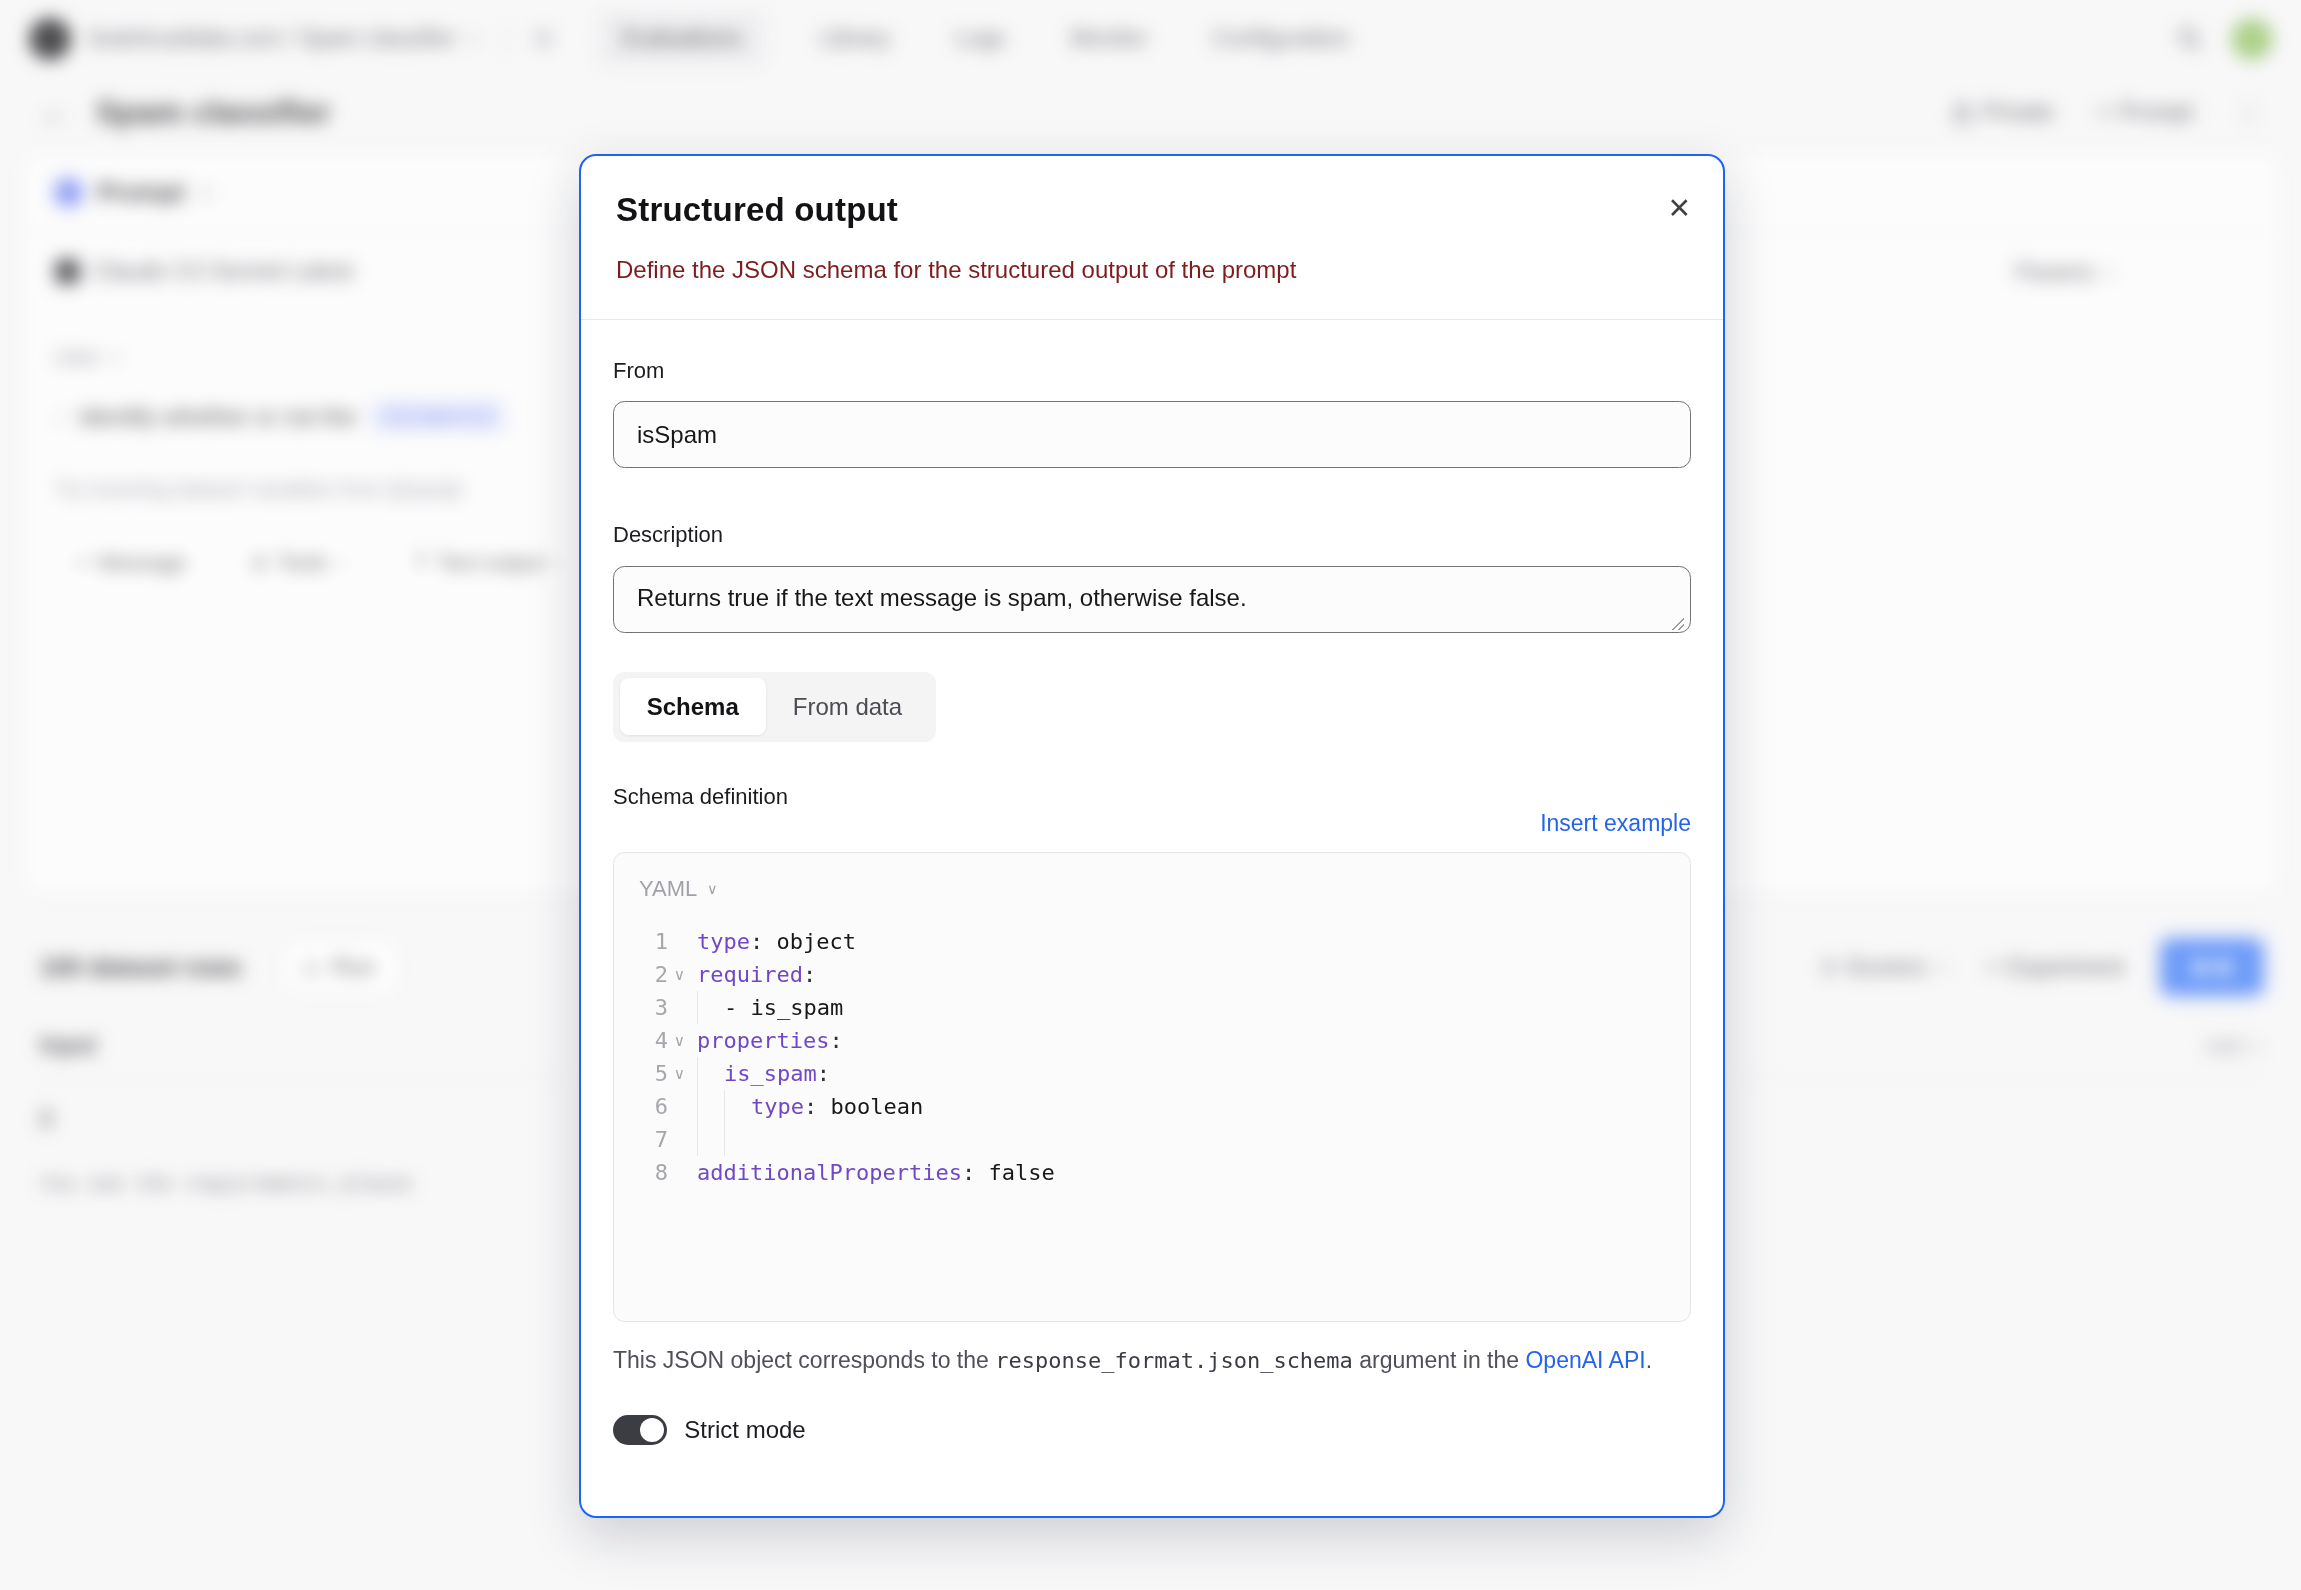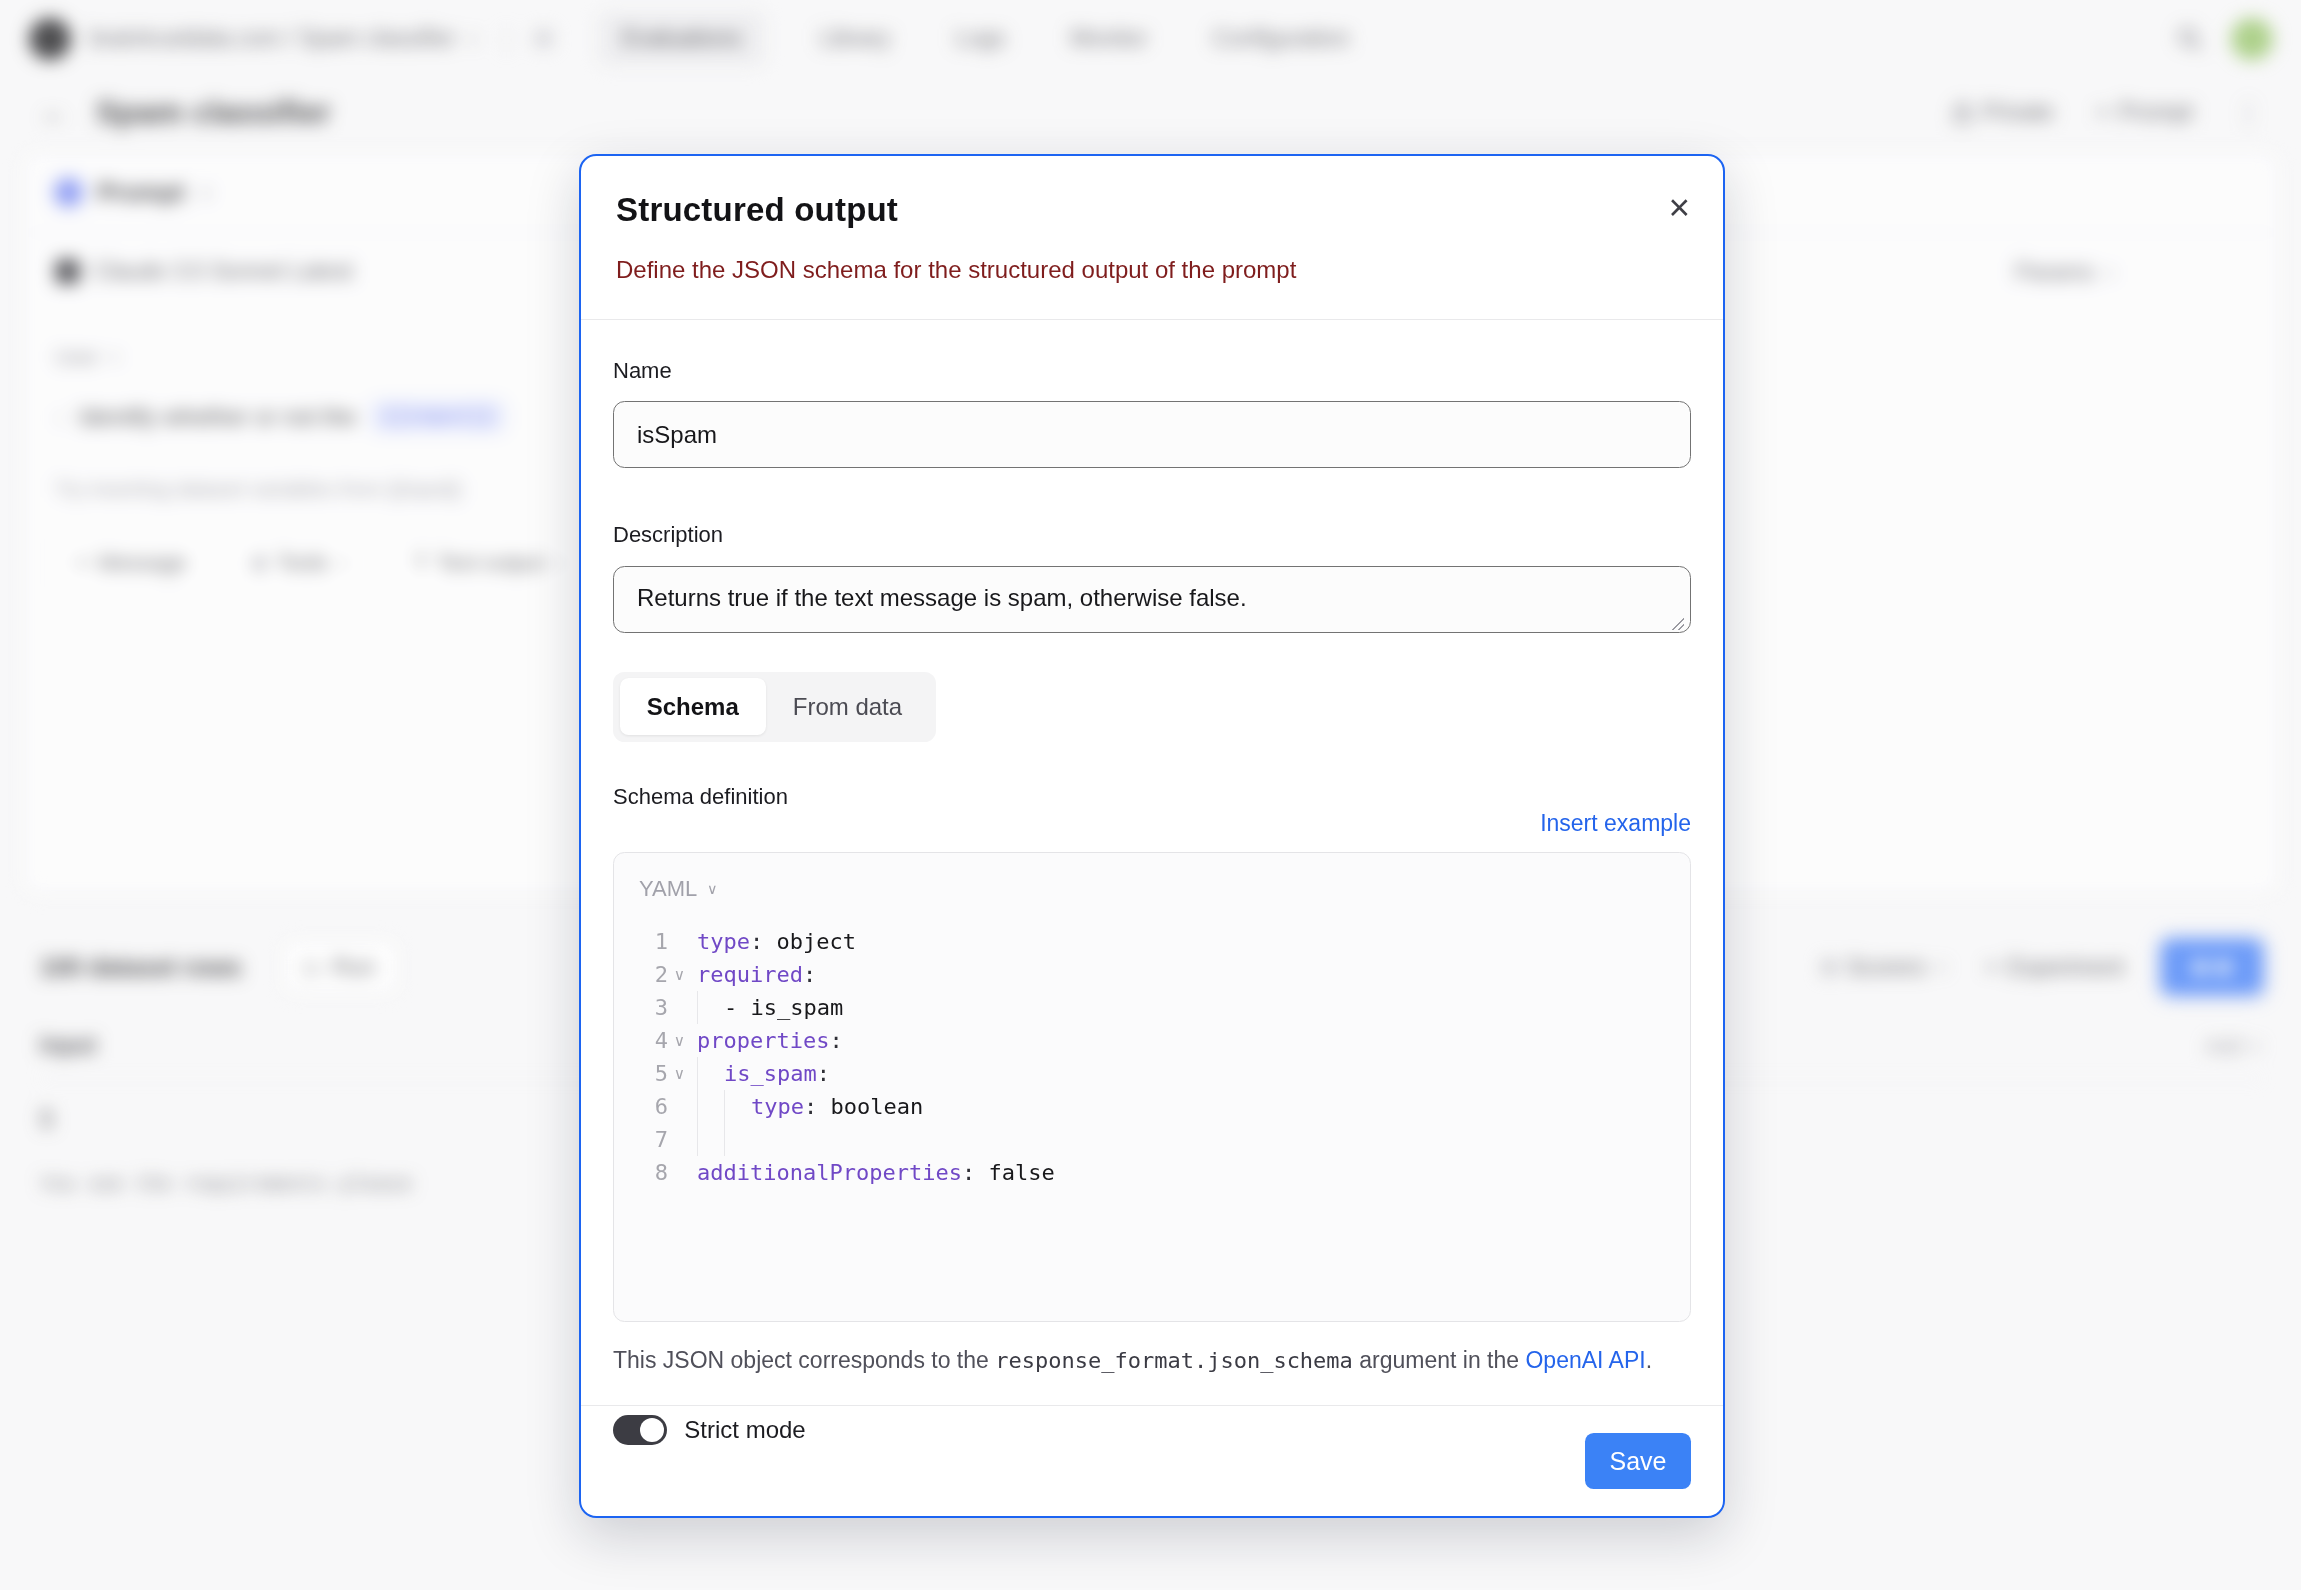--- a/index.html
+++ b/index.html
@@ -260,21 +260,21 @@
 
 <div class="modal">
   <div class="m-header">
     <div class="m-title">Structured output</div>
     <div class="m-close">×</div>
     <div class="m-subtitle">Define the JSON schema for the structured output of the prompt</div>
   </div>
   <div class="m-header-divider"></div>
 
   <div class="m-body">
-    <div class="field-label">Name</div>
+    <div class="field-label">From</div>
     <input class="text-input" type="text" value="isSpam" style="">
 
     <div class="field-label desc-label">Description</div>
     <div class="ta-wrap">
       <textarea class="text-area" style="">Returns true if the text message is spam, otherwise false.</textarea>
       <span class="resize-handle"></span>
     </div>
 
     <div class="seg-tabs" id="seg-tabs">
         <span class="seg-tab active">Schema</span>
@@ -345,17 +345,14 @@
     </div>
 
     <div class="toggle-row">
       <div class="toggle">
         <div class="toggle-knob"></div>
       </div>
       <span class="toggle-label">Strict mode</span>
     </div>
   </div>
 
-  <div class="m-footer">
-    <button class="save-btn">Save</button>
-  </div>
 </div>
 
 
 </body></html>

